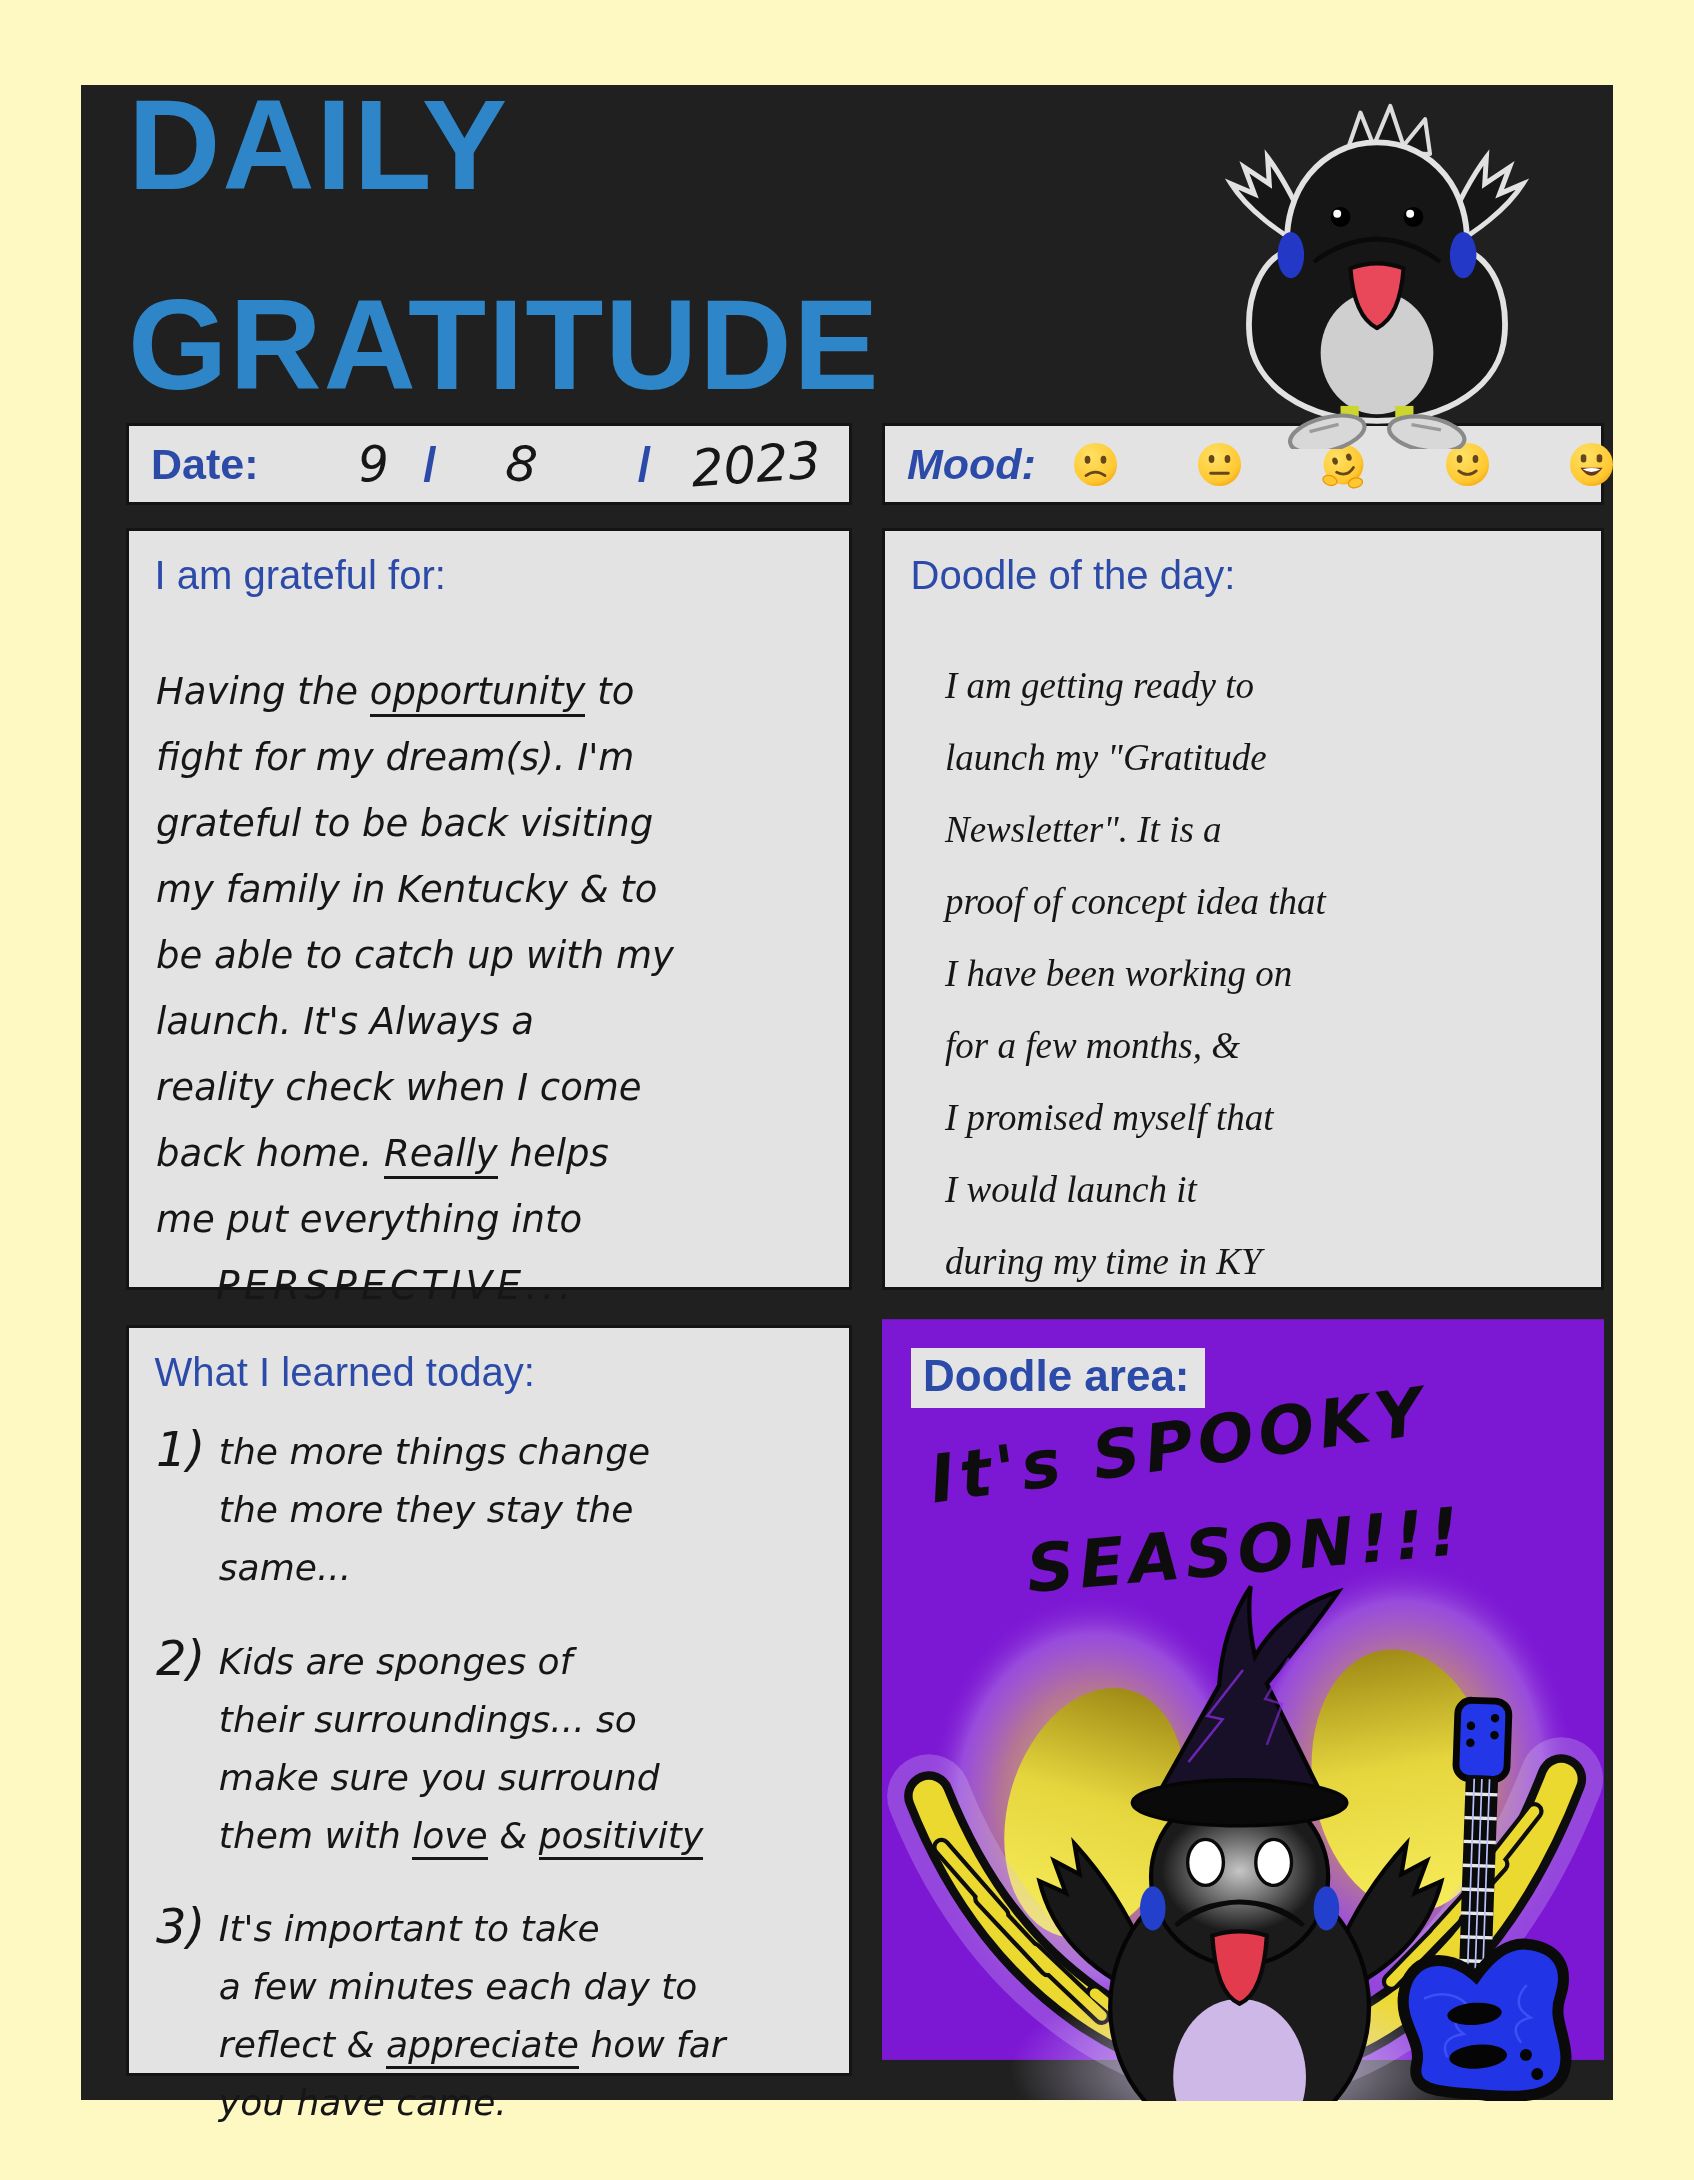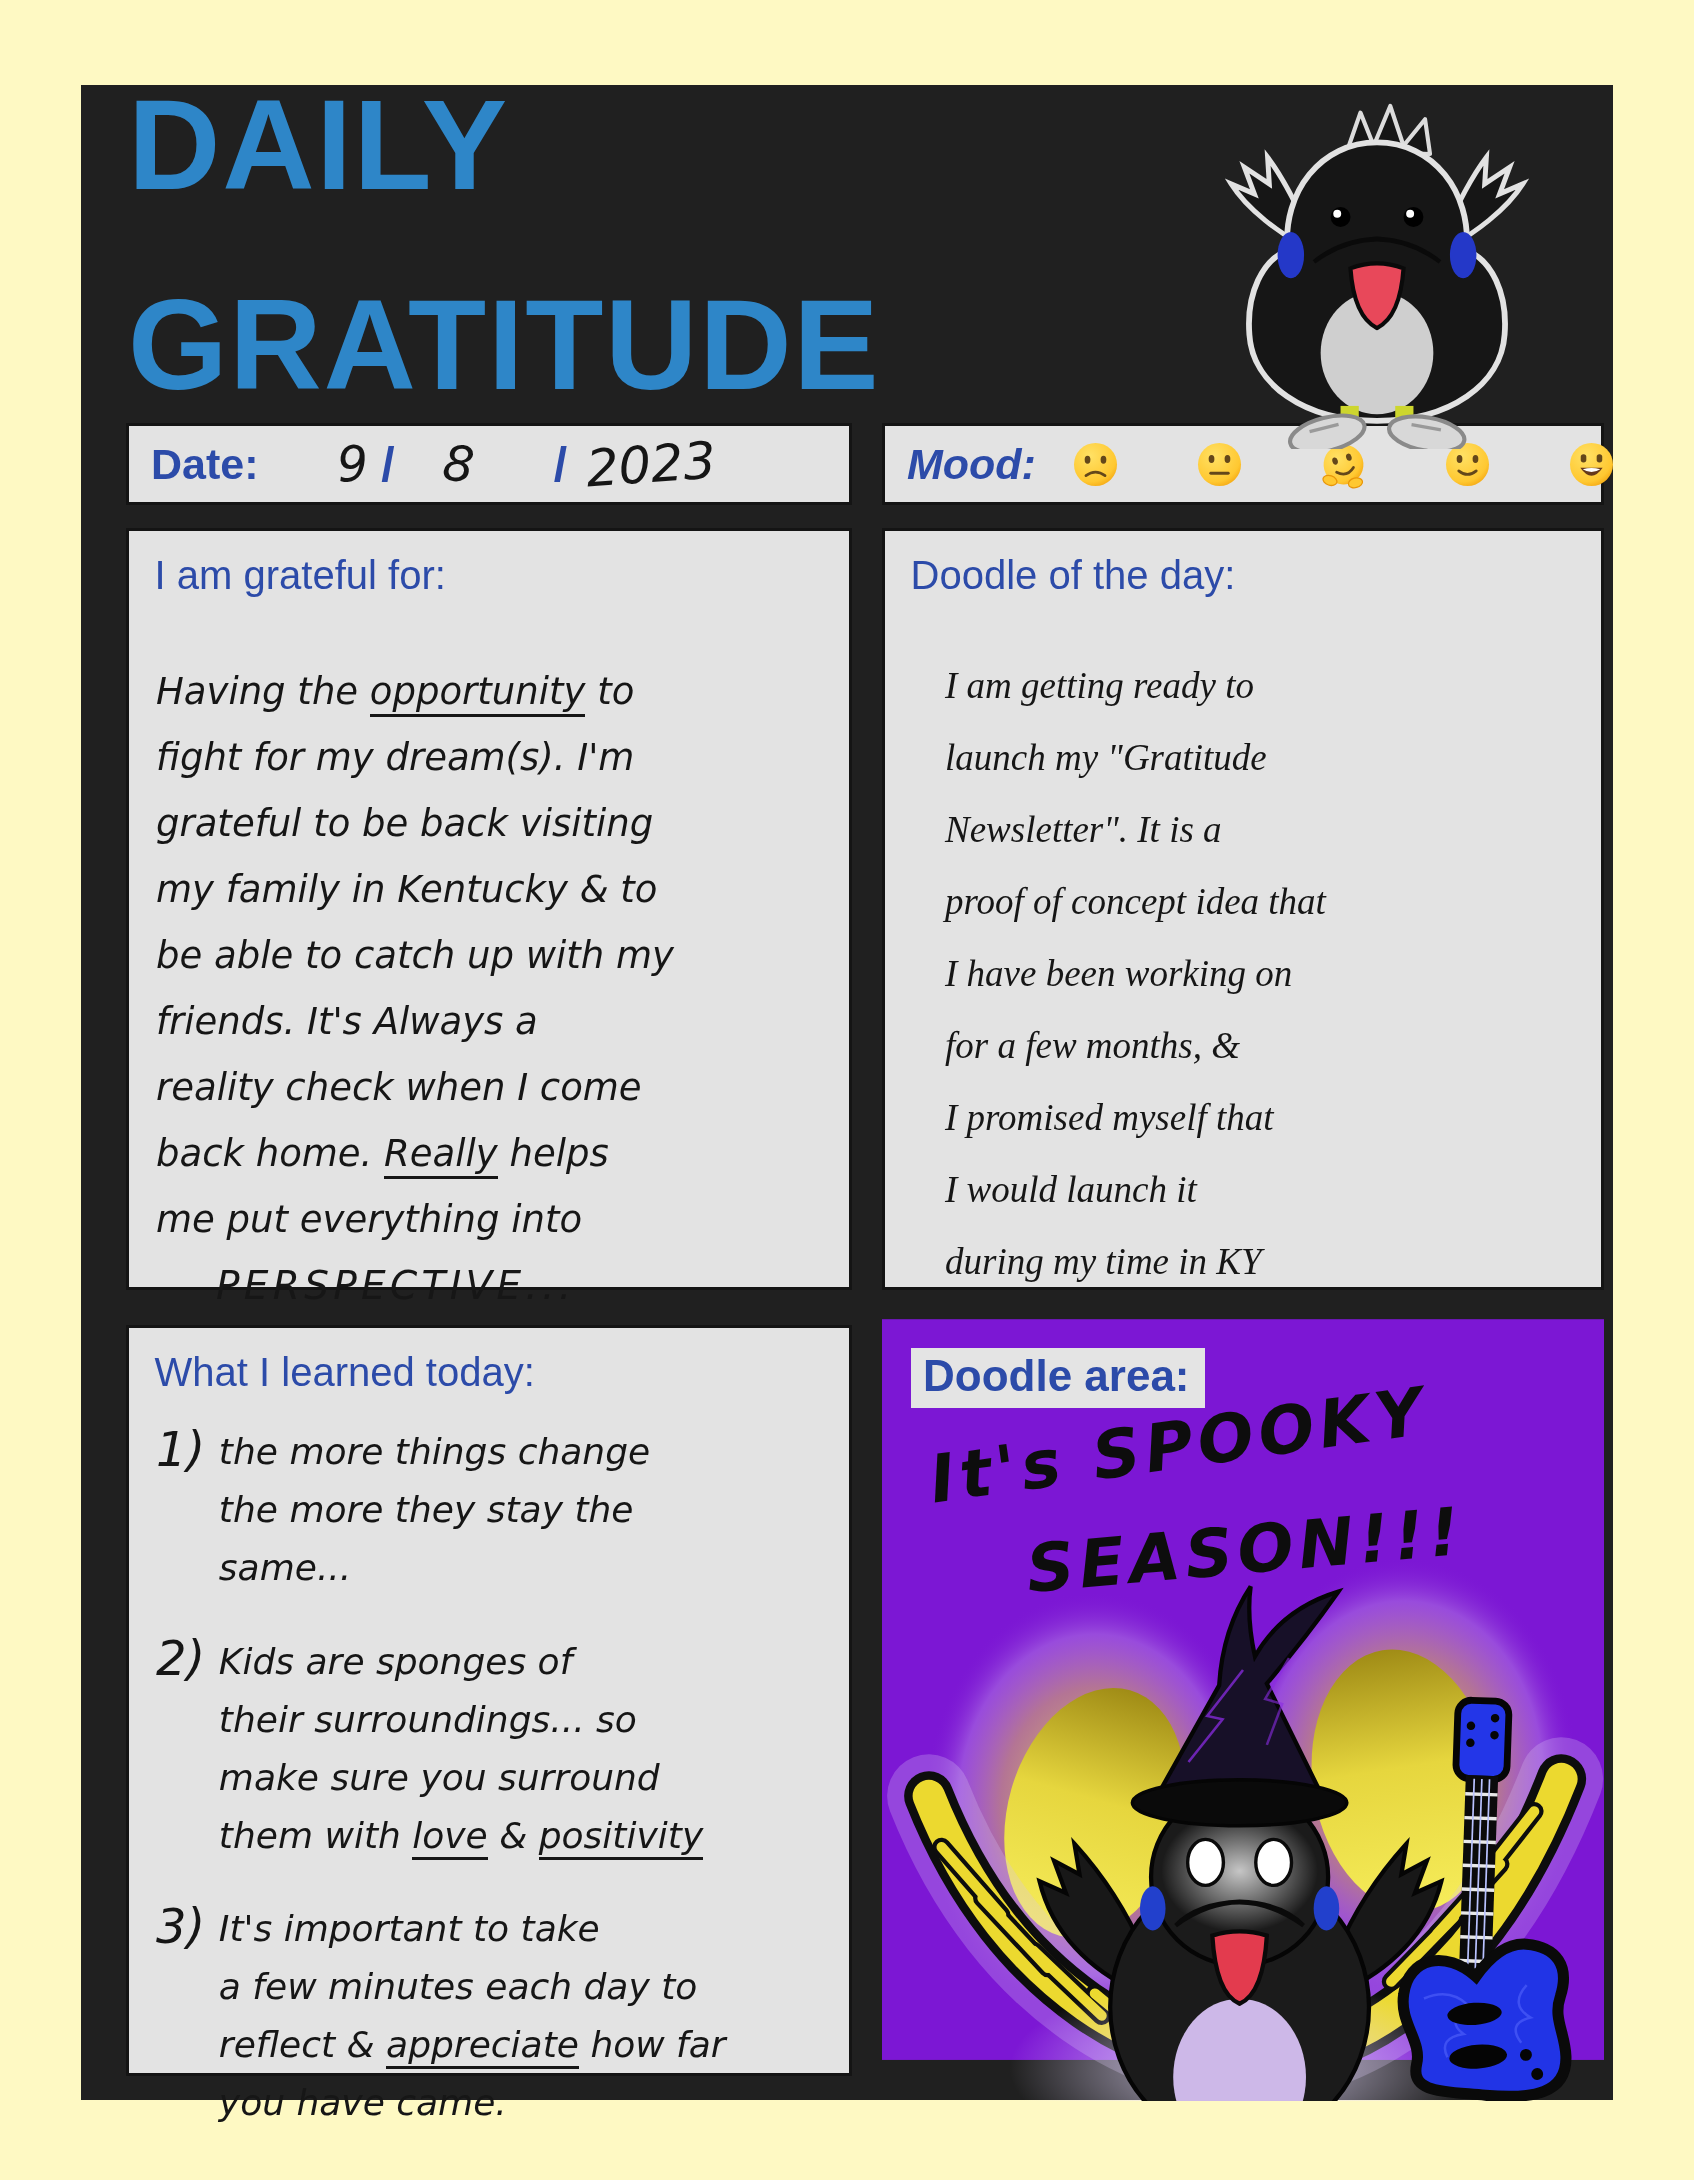--- a/index.html
+++ b/index.html
@@ -4,21 +4,21 @@
 <style>
   html,body{margin:0;padding:0;background:#2b86c8;}
   .page{position:relative;width:1694px;height:2181px;background:#fef9c3;
         font-family:"Liberation Sans",sans-serif;overflow:hidden;}
   .panel{position:absolute;left:81px;top:85px;width:1532px;height:2015px;background:#202020;}
   .title-line{position:absolute;left:128px;color:#2e86c8;font-weight:bold;
               font-size:128px;letter-spacing:1.7px;line-height:1;}
   #title1{top:81px;}
   #title2{top:281px;}
   .box{position:absolute;background:#e3e3e3;border:3.4px solid #141414;box-sizing:border-box;}
-  #date-box{left:126px;top:423px;width:726px;height:82px;display:flex;align-items:center;}
+  #date-box{left:126px;top:423px;width:726px;height:82px;display:flex;align-items:center;gap:21px;}
   #mood-box{left:882px;top:423px;width:722px;height:82px;display:flex;align-items:center;font-style:italic;}
   #grateful-box{left:126px;top:528px;width:726px;height:762px;}
   #actions-box{left:882px;top:528px;width:722px;height:762px;}
   #learned-box{left:126px;top:1325px;width:726px;height:751px;}
   .field-label{color:#2c4ba9;font-weight:bold;font-size:43px;margin-left:22px;}
   .section-heading{color:#2c4ba9;font-weight:normal;font-size:40px;
                    position:absolute;left:25.6px;top:22px;}
   .hw{font-family:"DejaVu Sans",sans-serif;font-style:italic;color:#161616;}
   .date-val{font-size:49px;transform:rotate(-4deg);}
   .date-sep{color:#2c4ba9;font-weight:bold;font-size:48px;font-style:normal;}
@@ -170,21 +170,21 @@
   </div>
 
   <div class="box" id="grateful-box">
     <div class="section-heading">I am grateful for:</div>
     <div class="hw-block hw" id="grateful-text">
         <div class="hw-line"><span>Having the </span><span class="u">opportunity</span><span> to</span></div>
         <div class="hw-line"><span>fight for my dream(s). I'm</span></div>
         <div class="hw-line"><span>grateful to be back visiting</span></div>
         <div class="hw-line"><span>my family in Kentucky &amp; to</span></div>
         <div class="hw-line"><span>be able to catch up with my</span></div>
-        <div class="hw-line"><span>friends. It's Always a</span></div>
+        <div class="hw-line"><span>launch. It's Always a</span></div>
         <div class="hw-line"><span>reality check when I come</span></div>
         <div class="hw-line"><span>back home. </span><span class="u">Really</span><span> helps</span></div>
         <div class="hw-line"><span>me put everything into</span></div>
         <div class="hw-line"><span>PERSPECTIVE...</span></div>
       </div>
   </div>
 
   <div class="box" id="actions-box">
     <div class="section-heading">Doodle of the day:</div>
     <div class="hw-block hw" id="actions-text">

